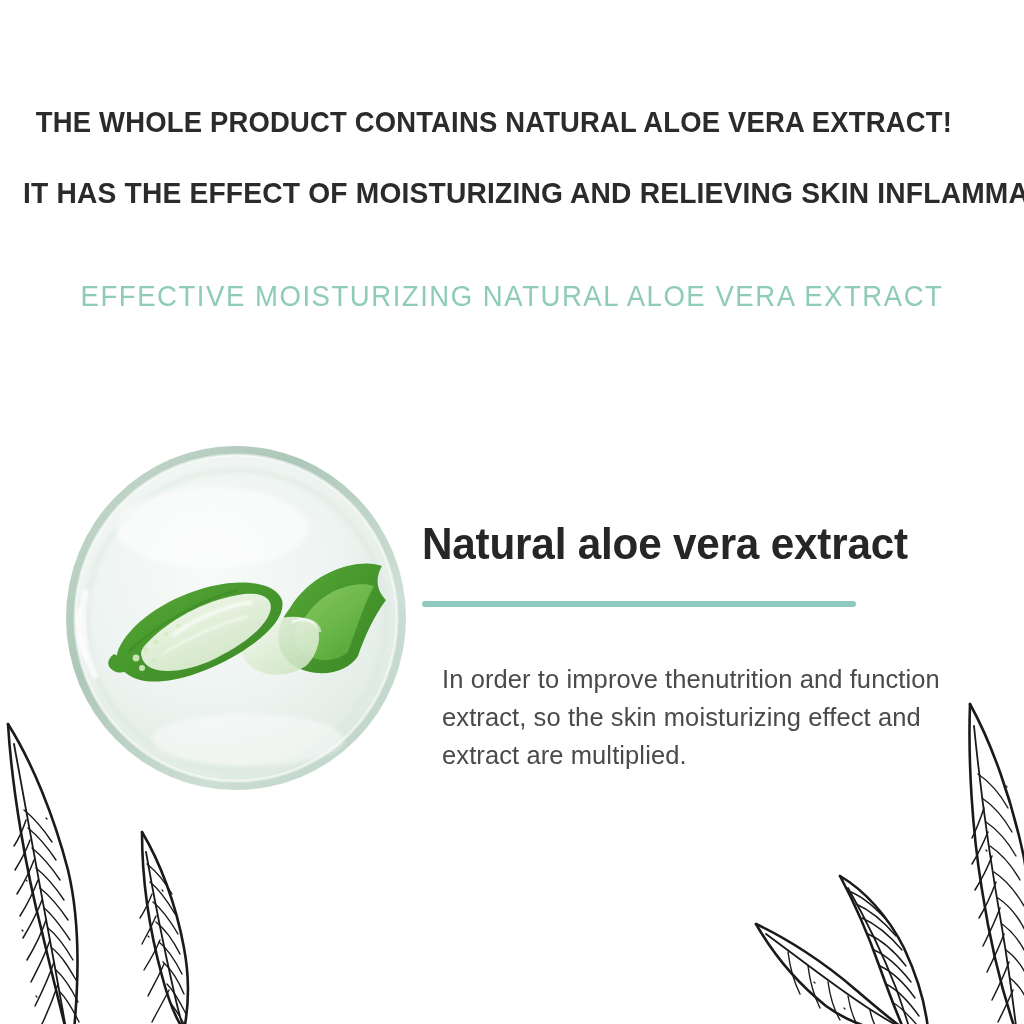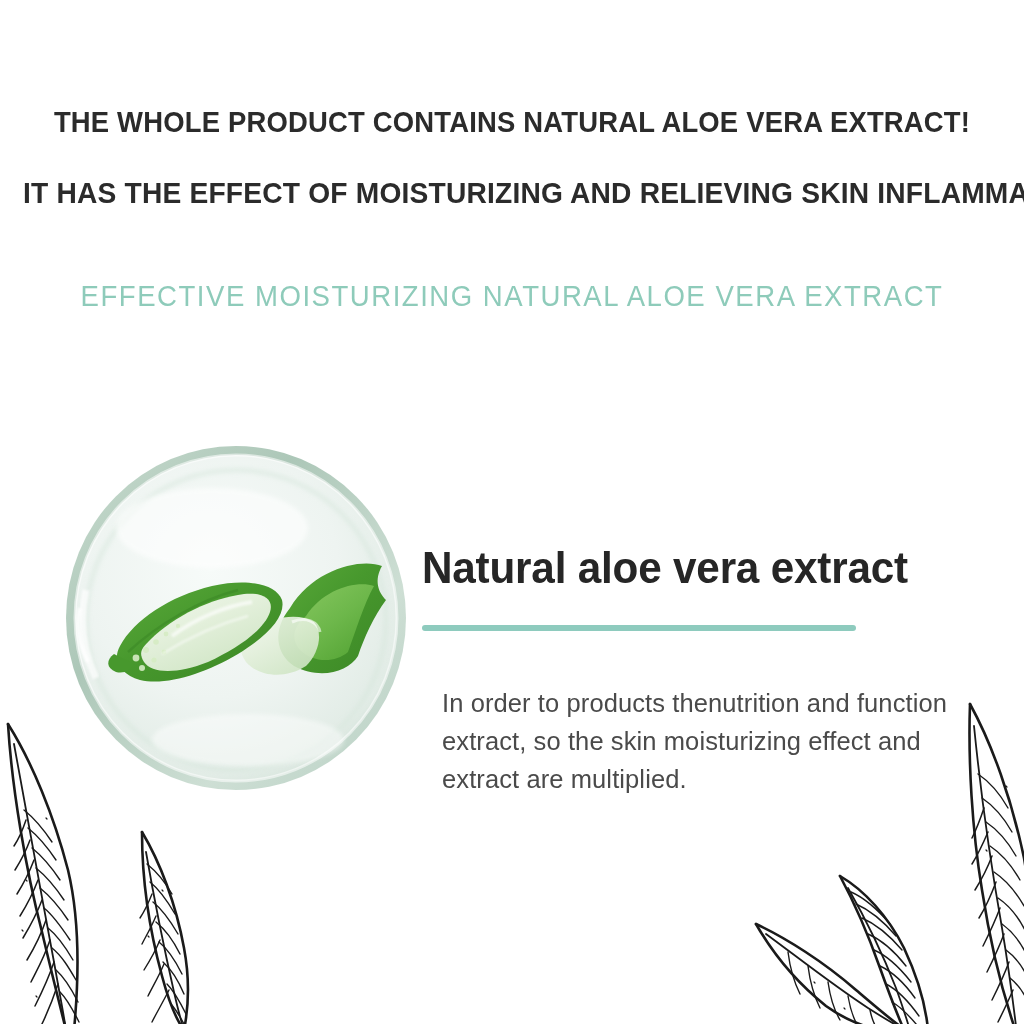--- a/index.html
+++ b/index.html
@@ -16,21 +16,21 @@
     overflow: hidden;
     font-family: "Liberation Sans", sans-serif;
   }
 
   
   .headline-block {
     position: absolute;
     left: 0;
     top: 104px;
     width: 1024px;
-    text-align: center;
+    text-align: left;
   }
   .headline {
     display: block;
     color: #2b2b2b;
     font-family: "Liberation Sans", sans-serif;
     font-weight: bold;
     font-size: 29.5px;
     letter-spacing: 0.2px;
     line-height: 36px;
     transform: scaleX(0.93);
@@ -69,21 +69,20 @@
     height: 356px;
   }
   .droplet-svg { display:block; width:100%; height:100%; }
 
   
   .content-col {
     position: absolute;
     left: 422px;
     top: 516px;
     width: 560px;
-    margin-top: 24px;
   }
   .content-title {
     color: #262626;
     font-family: "Liberation Sans", sans-serif;
     font-weight: bold;
     font-size: 44px;
     line-height: 56px;
     letter-spacing: -0.2px;
     transform: scaleX(0.96);
     transform-origin: left center;
@@ -232,21 +231,21 @@
 
         <path d="M52,214 C44,220 44,228 54,232 C62,234 70,230 72,224 Z" fill="#47982d"></path>
       </g>
     </svg>
   </div>
 
   <div class="content-col">
     <h2 class="content-title">Natural aloe vera extract</h2>
     <div class="title-rule"></div>
     <p class="body-copy">
-      <span>In order to products thenutrition and function</span>
+      <span>In order to improve thenutrition and function</span>
       <span>extract, so the skin moisturizing effect and</span>
       <span>extract are multiplied.</span>
     </p>
   </div>
 
   <div class="leaves-left">
     <svg viewBox="0 0 270 330" xmlns="http://www.w3.org/2000/svg">
       <g fill="none" stroke="#1a1a1a" stroke-width="2.2" stroke-linecap="round">
 
         <path d="M16,24 C20,90 34,170 50,232 C58,266 66,298 74,330" stroke-width="2.6"></path>

